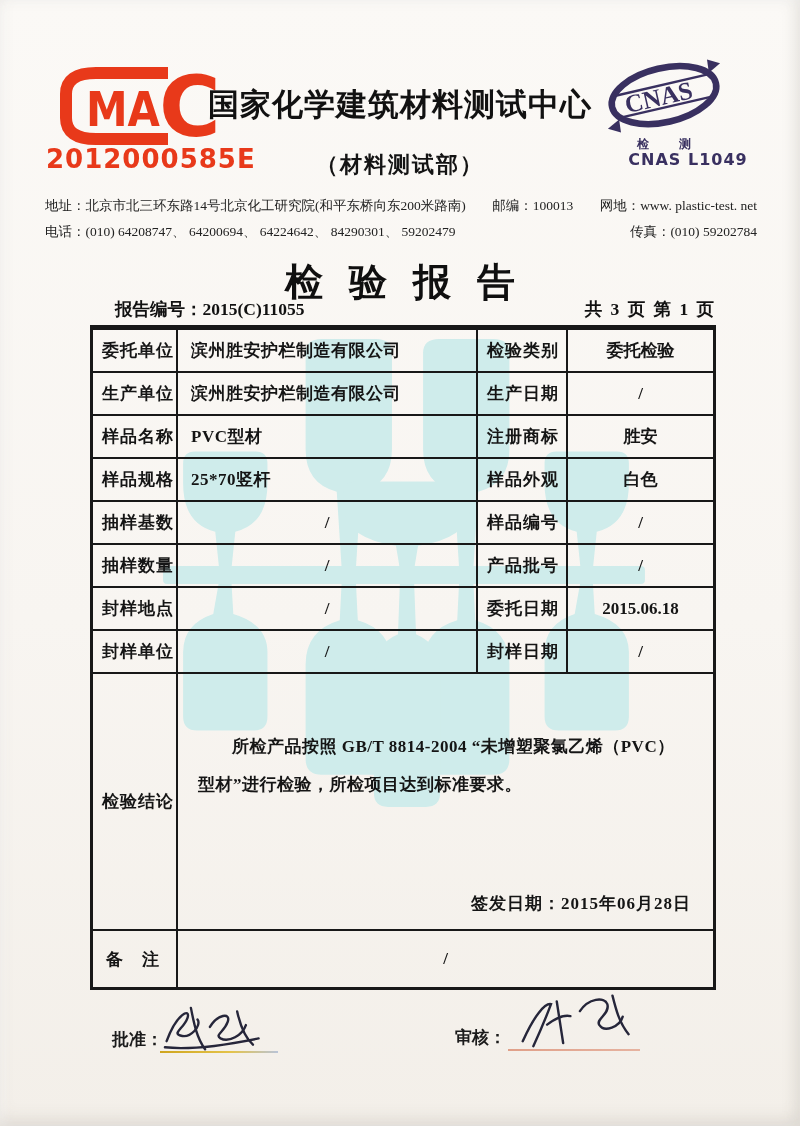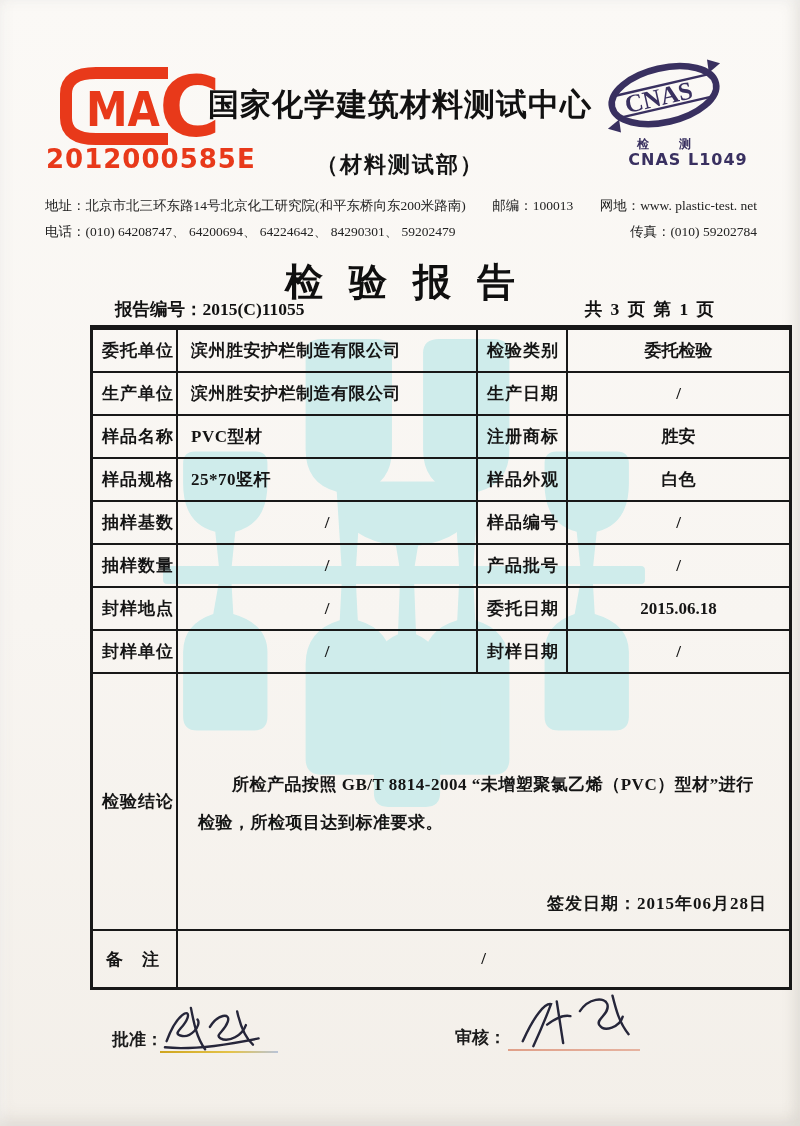--- a/index.html
+++ b/index.html
@@ -57,36 +57,36 @@
     position:absolute;left:90px;top:297px;width:626px;
     display:flex;justify-content:space-between;align-items:flex-end;
     font-size:17.5px;font-weight:bold;color:#111;
   }
   .report-no-line .left{padding-left:25px;text-align:right;}
   .report-no-line .right{letter-spacing:2px;}
   
   .wm{position:absolute;left:163px;top:333px;width:482px;height:502px;z-index:0;pointer-events:none;opacity:.95;}
   
   .tbl{
-    position:absolute;left:90px;top:325px;width:702px;height:665px;z-index:1;
+    position:absolute;left:90px;top:325px;width:626px;height:665px;z-index:1;
     display:grid;grid-template-columns:85px 300px 90px 1fr;
     grid-template-rows:repeat(8,43px) 257px 1fr;
     border:3px solid #181818;border-top-width:5px;box-sizing:border-box;
     font-size:17px;font-weight:bold;color:#151515;
   }
   .cell{border-right:2px solid #181818;border-bottom:2px solid #181818;display:flex;align-items:center;box-sizing:border-box;background:transparent;}
   .cell.last{border-right:none;}
   .cell.bot{border-bottom:none;}
   .lab{padding-left:9px;letter-spacing:1px;}
   .val-l{padding-left:13px;letter-spacing:.5px;}
   .val-c{justify-content:center;}
   .num{font-family:"Liberation Serif","DejaVu Serif",serif;}
   .concl-cell{position:relative;display:block;}
   .concl-text{
-    margin:0;padding:92px 26px 0 20px;text-indent:2em;
+    margin:0;padding:54px 26px 0 20px;text-indent:2em;
     line-height:38px;font-size:17px;letter-spacing:.5px;
   }
   .sign-date{position:absolute;right:22px;bottom:14px;font-size:17px;letter-spacing:1px;}
   .note-lab{justify-content:space-between;padding:0 13px;}
   
   .approve-label{position:absolute;left:112px;top:1028px;font-size:17px;font-weight:bold;}
   .review-label{position:absolute;left:455px;top:1026px;font-size:17px;font-weight:bold;}
   .sig1{position:absolute;left:158px;top:1000px;width:120px;height:56px;transform:rotate(-3deg);}
   .sig2{position:absolute;left:506px;top:992px;width:132px;height:60px;transform:rotate(-6deg);}
   .uline1{position:absolute;left:160px;top:1051px;width:118px;height:2px;background:linear-gradient(90deg,#cfa51e,#e4c34a 60%,#b9c4d8);}

